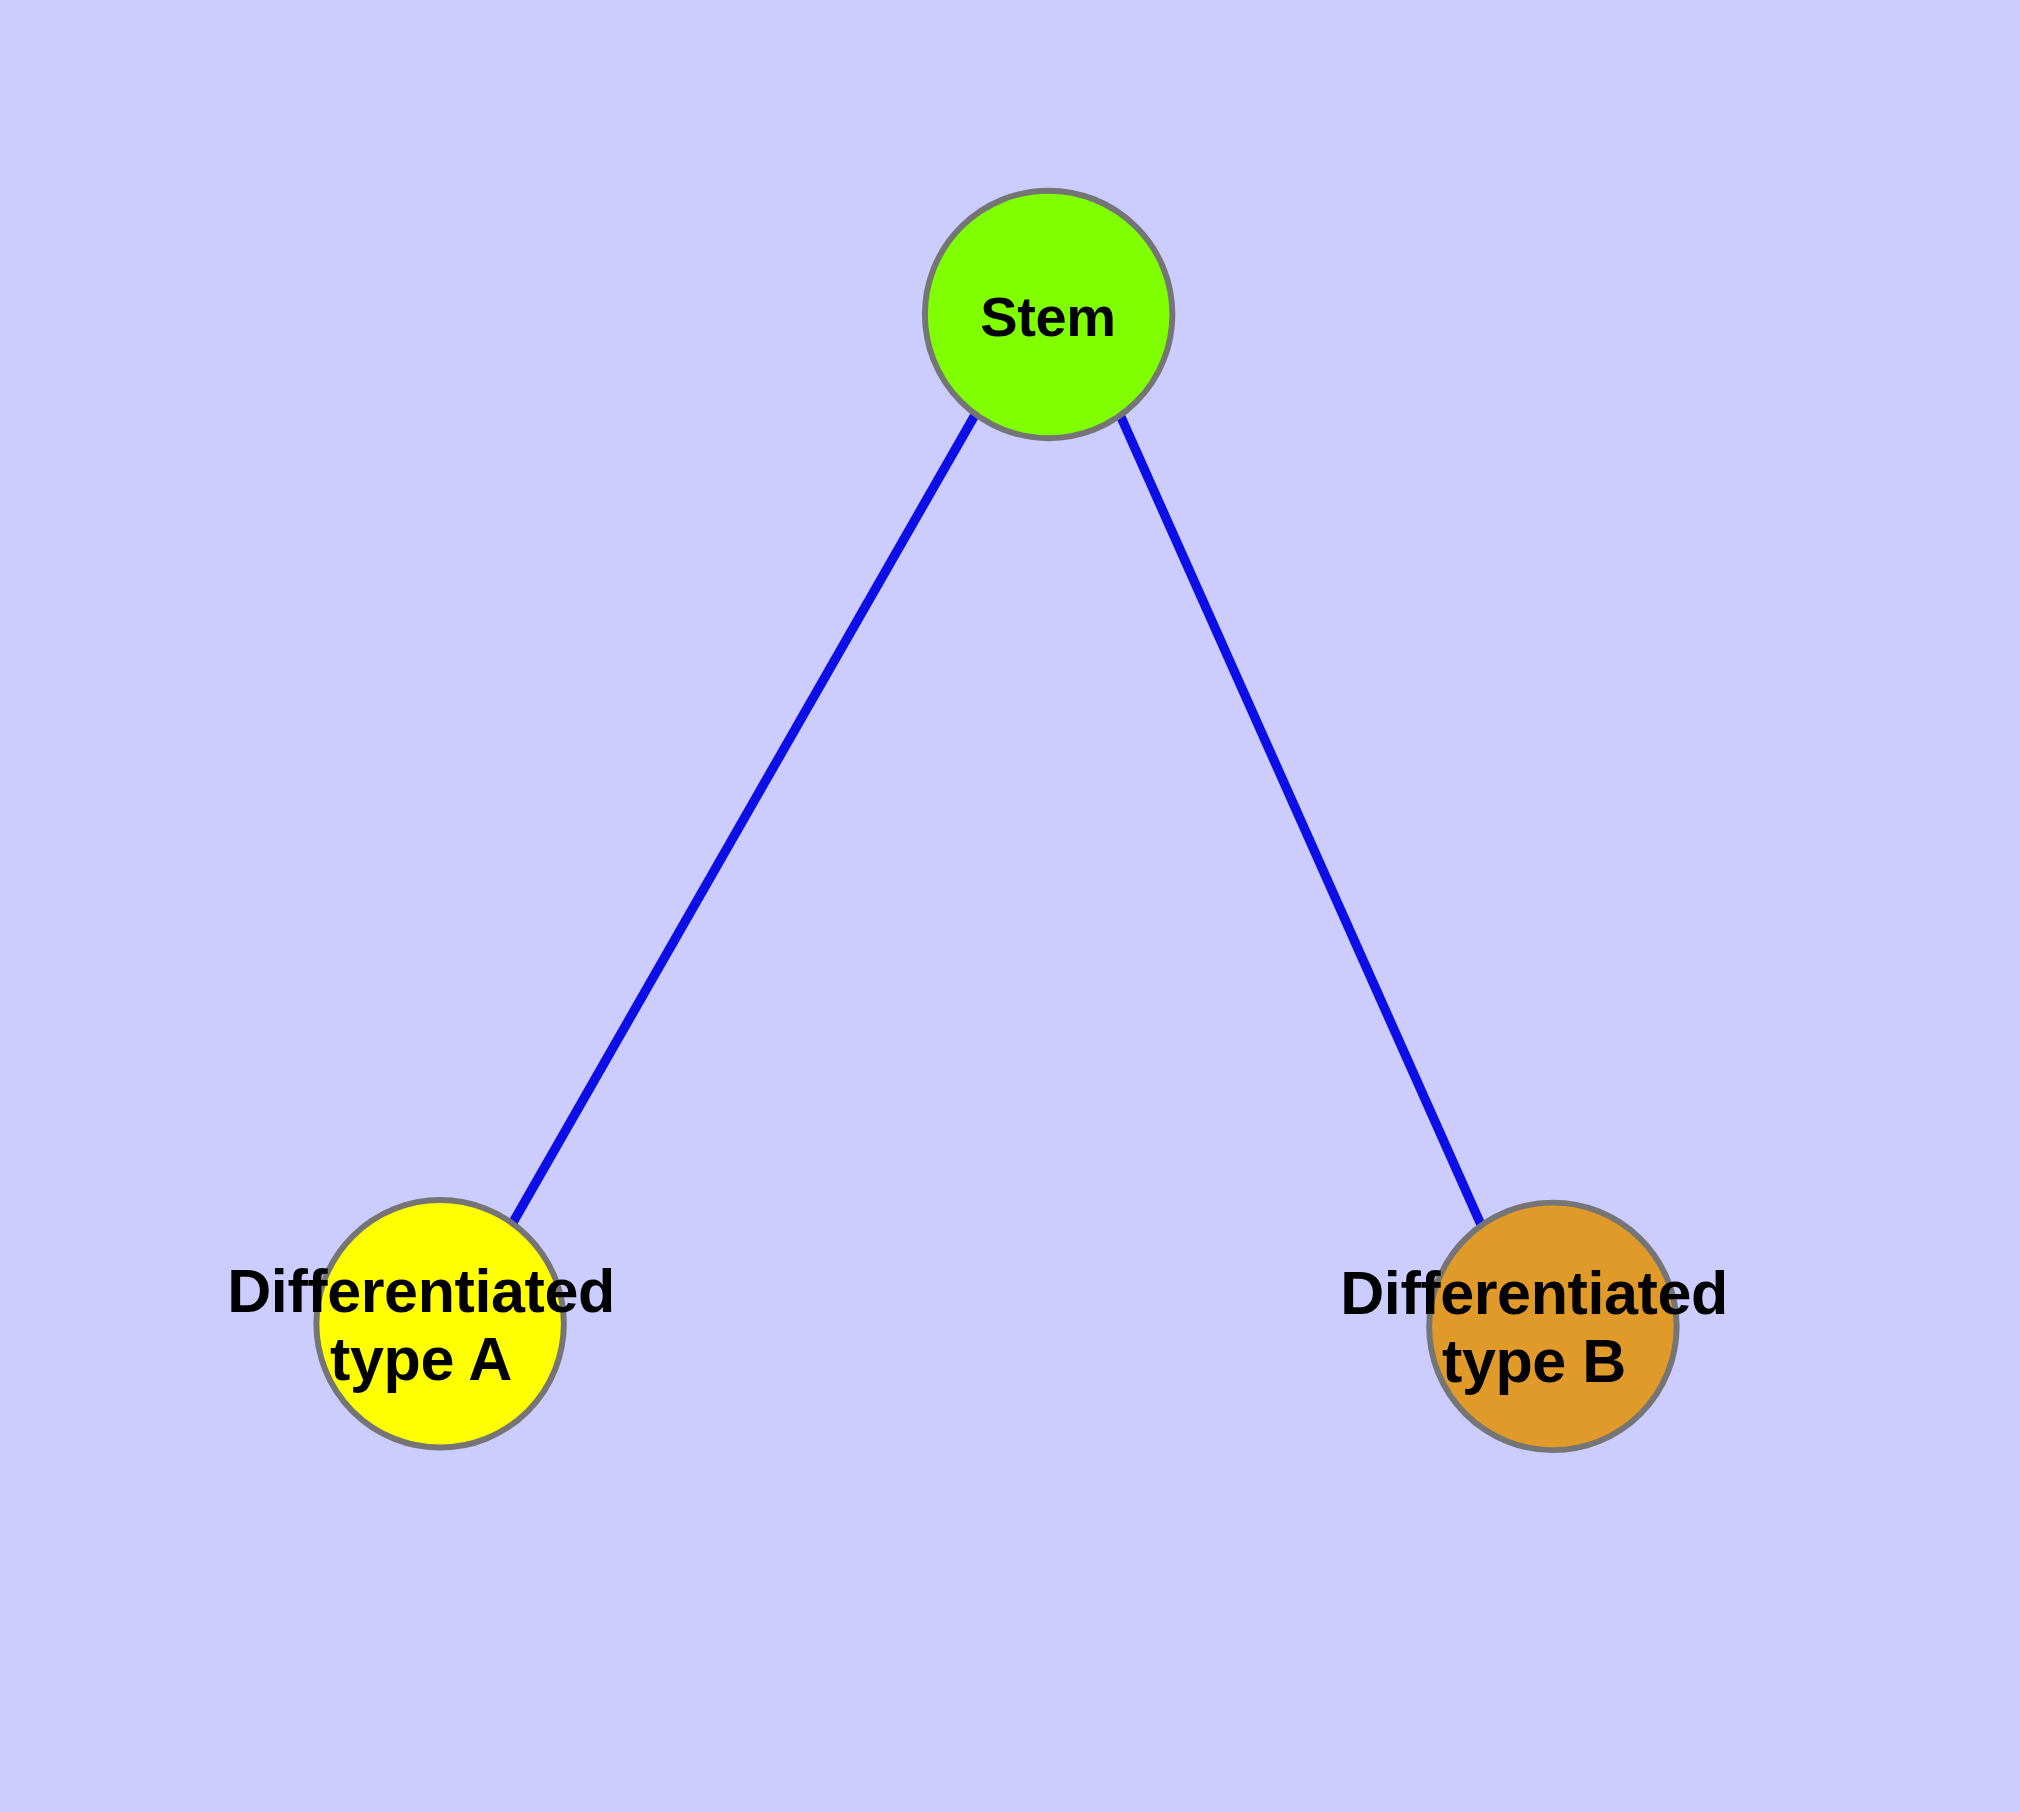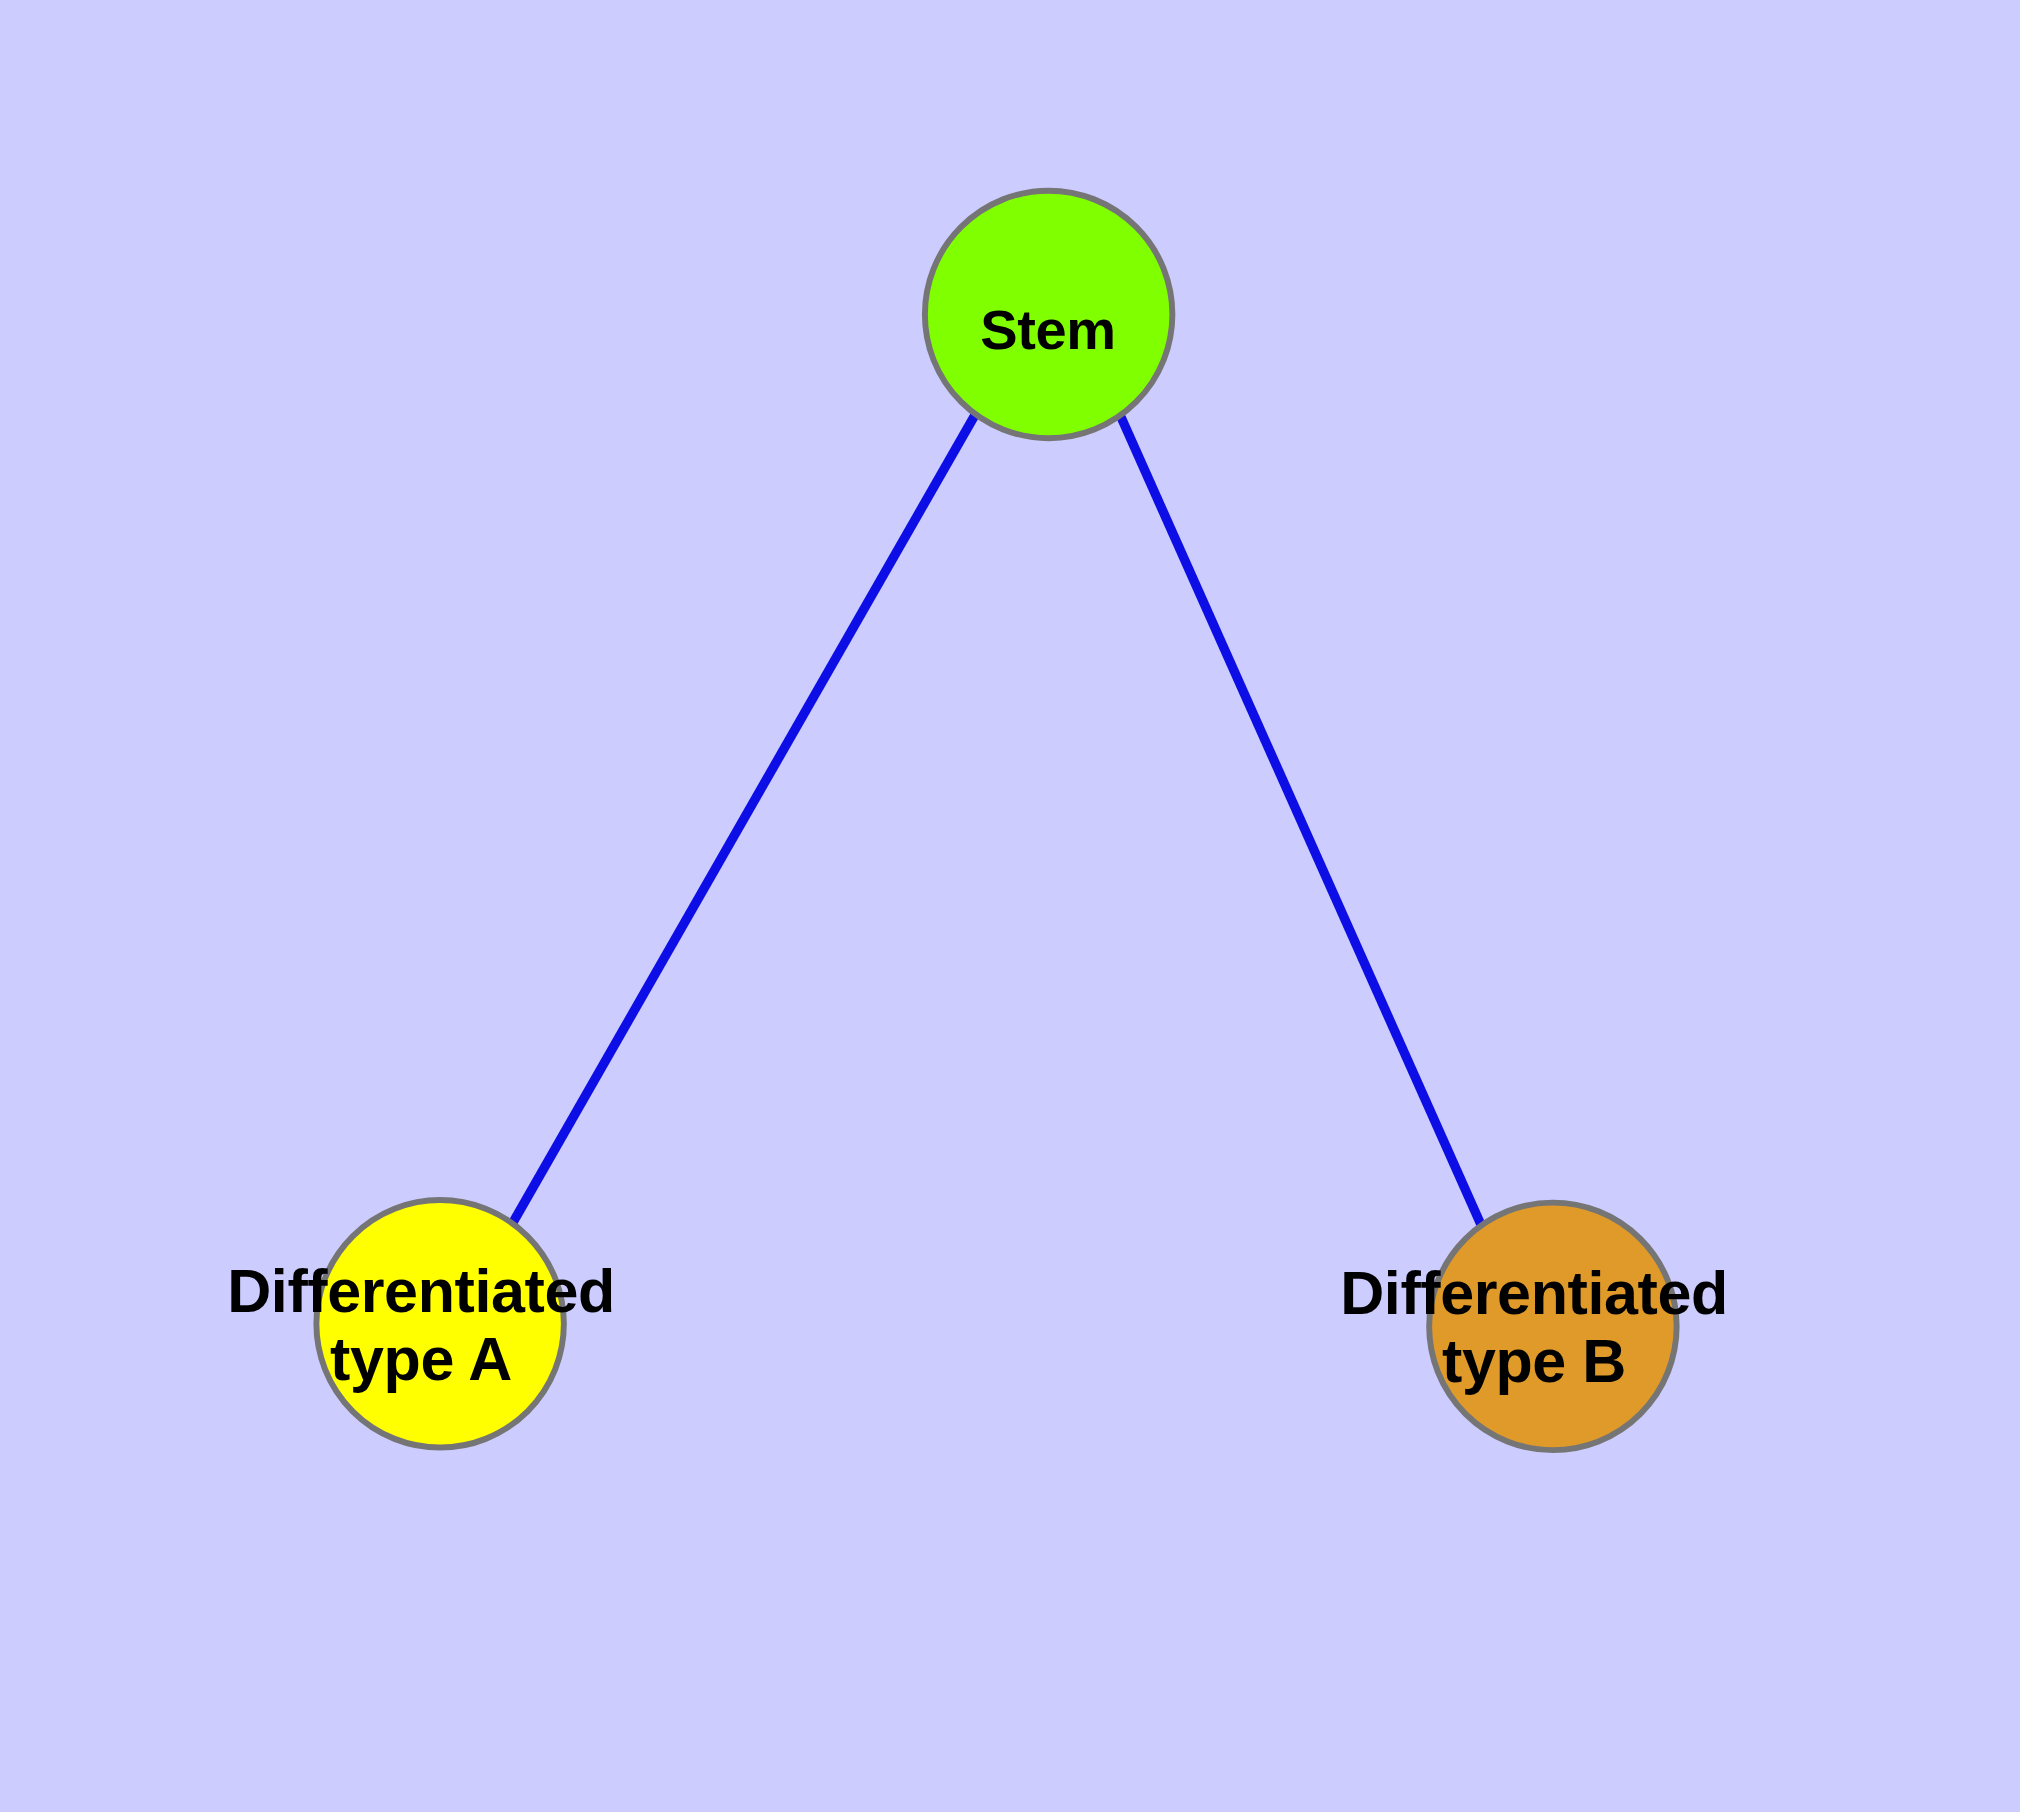--- a/index.html
+++ b/index.html
@@ -58,21 +58,21 @@
         <line x1="1321" y1="489" x2="1748" y2="1447" stroke="#0d0de6" stroke-width="11" stroke-linecap="butt"></line>
       </g>
     <g id="nodes-group">
         <circle cx="1237" cy="371" r="146" fill="#80ff00" stroke="#757575" stroke-width="7"></circle>
         <circle cx="519" cy="1562" r="146" fill="#ffff00" stroke="#757575" stroke-width="7"></circle>
         <circle cx="1832" cy="1565" r="146" fill="#e09a29" stroke="#757575" stroke-width="7"></circle>
       </g>
   </svg>
 
   <div id="labels-group">
-      <div class="node-label lbl-stem" style="left: 1048px; top: 330px;">Stem</div>
+      <div class="node-label lbl-stem" style="left: 1048px; top: 317px;">Stem</div>
       <div class="node-label lbl-a" style="left: 421px; top: 1325px;">Differentiated
 type A</div>
       <div class="node-label lbl-b" style="left: 1534px; top: 1327px;">Differentiated
 type B</div>
     </div>
 
 </div>
 
 
 </body></html>

